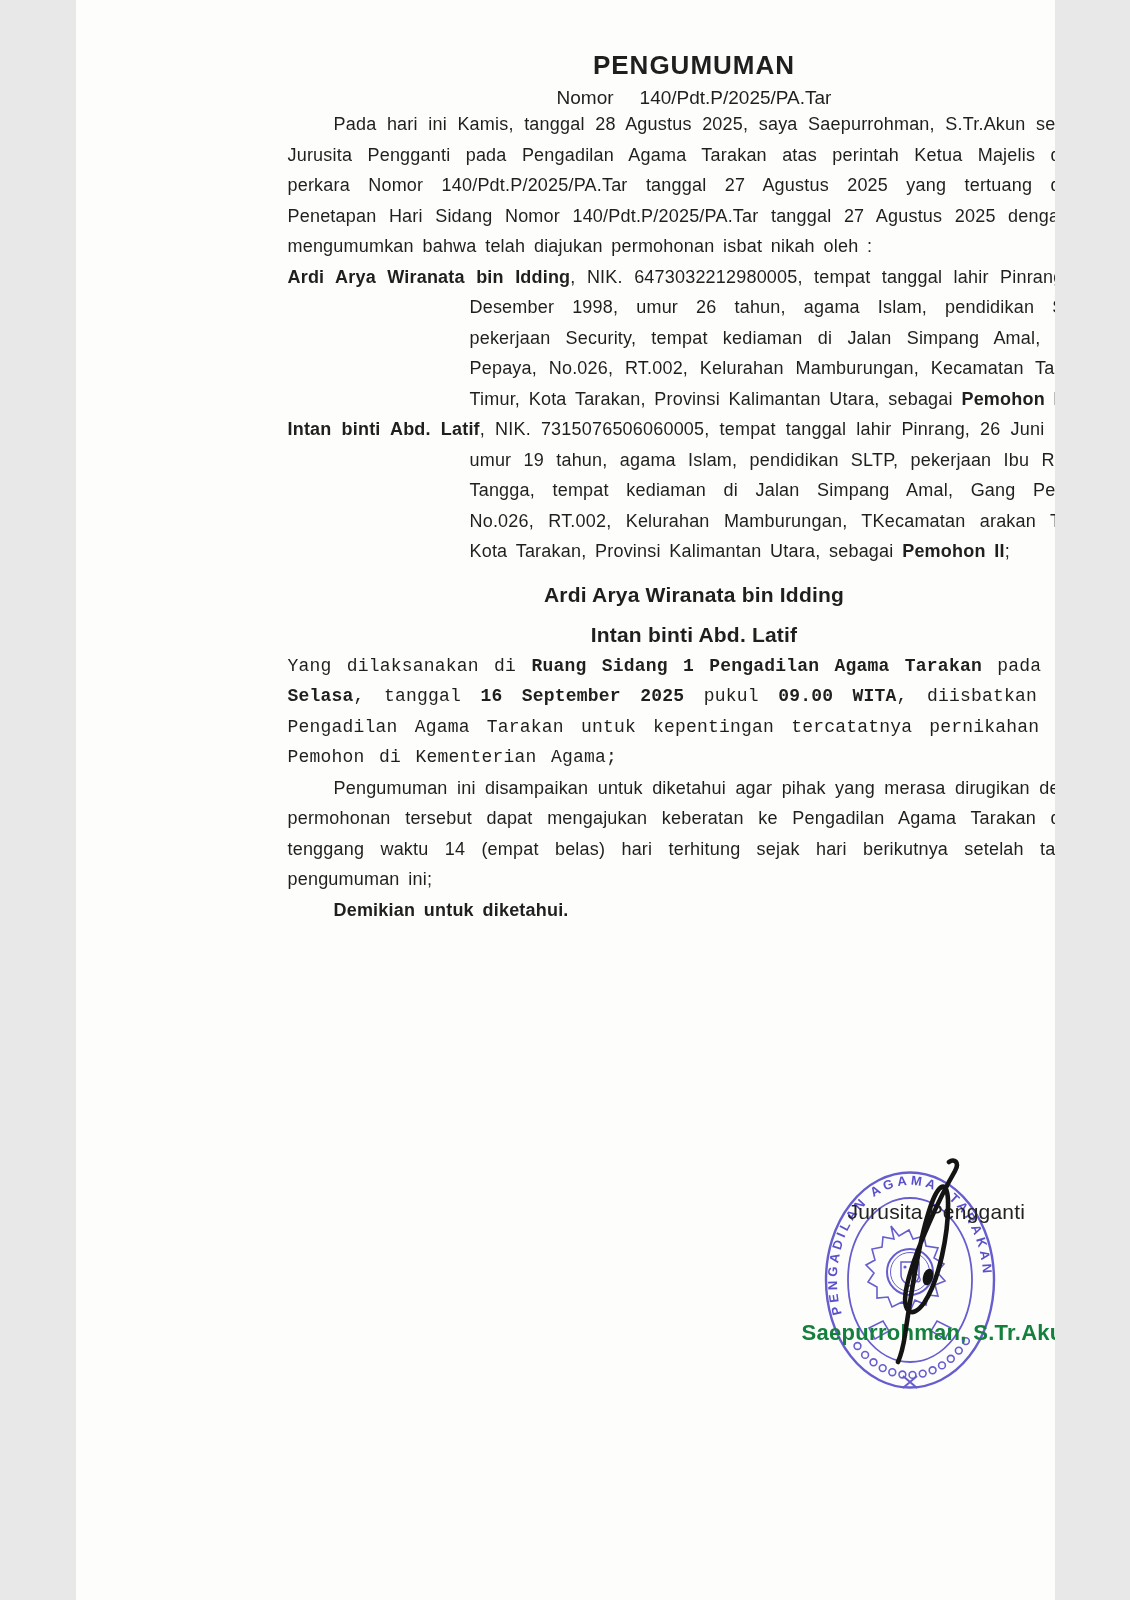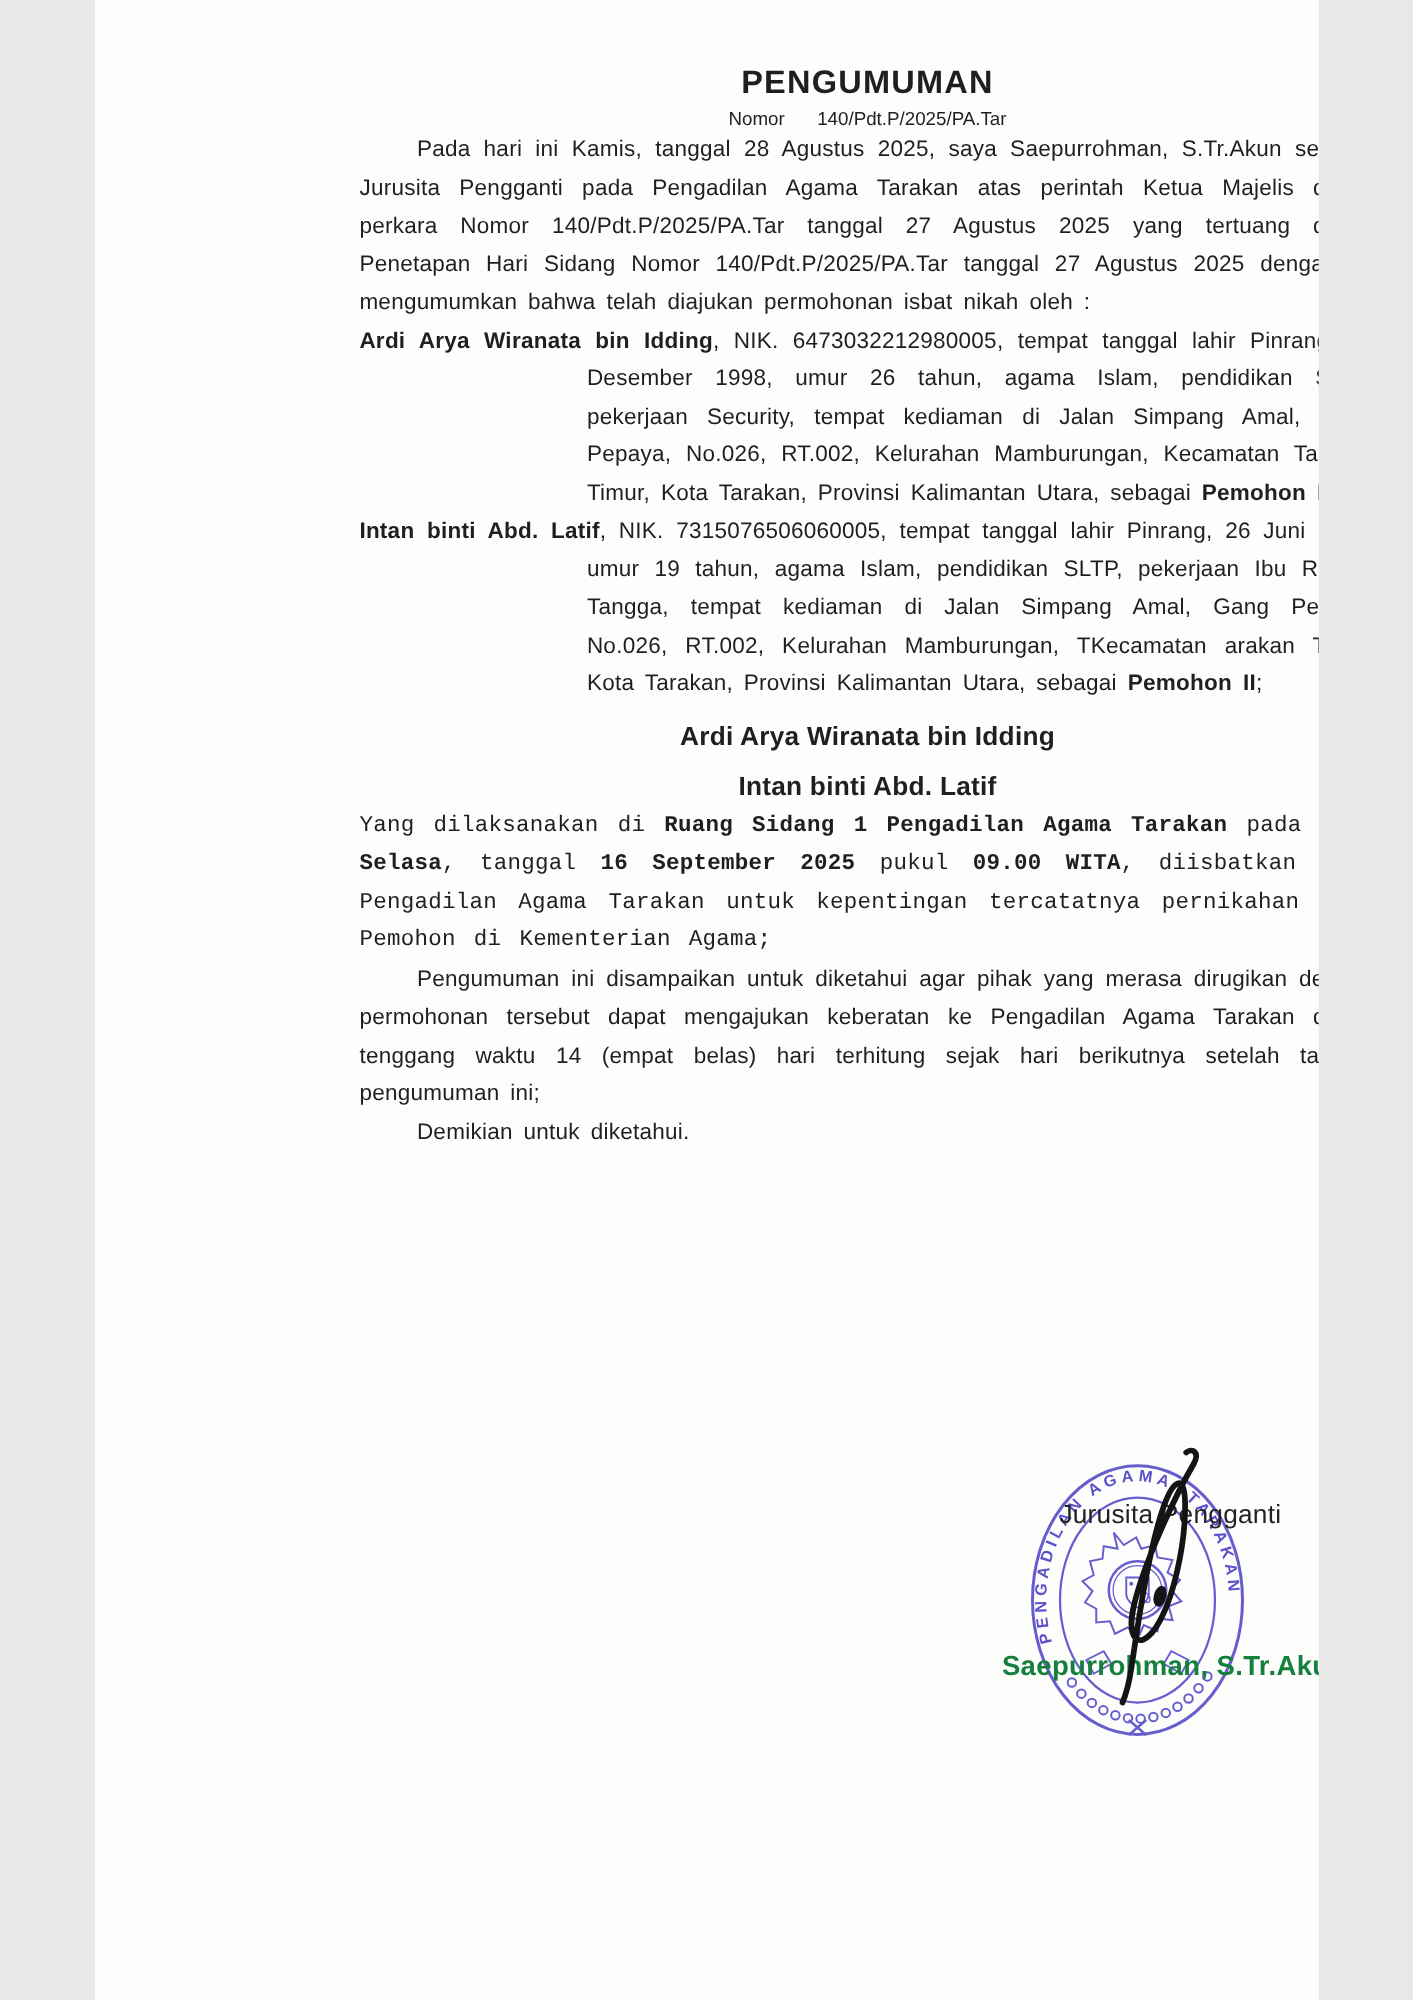--- a/index.html
+++ b/index.html
@@ -7,40 +7,40 @@
     position:relative; width:979px; height:1600px;
     background:#fdfdfc; color:#1f1f1f;
     font-family:"Liberation Sans", sans-serif;
     overflow:hidden; margin:0 auto;
   }
   .content { position:absolute; left:212px; top:0; width:813px; }
   .doc-title {
     margin:50px 0 0 0; text-align:center;
     font-size:26px; font-weight:bold; letter-spacing:1px; line-height:1.2;
   }
-  .doc-number { margin-top:6px; text-align:center; font-size:15px; }
+  .doc-number { margin-top:6px; text-align:center; font-size:19px; }
   .doc-number .num-val { margin-left:26px; }
   p.body {
     margin:0; font-size:18px; line-height:30.5px;
     text-align:justify; letter-spacing:0.2px; word-spacing:3.5px;
   }
   .opening { margin-top:36px; text-indent:46px; }
   .hanging { margin-top:13px; padding-left:182px; text-indent:-182px; }
   .intro-line { margin-top:14px; }
   .center-line {
     text-align:center; font-size:21px; line-height:30.5px; margin:0;
     letter-spacing:0.2px;
   }
   .center-line.bold { font-weight:bold; }
   .m-groom { margin-top:13px; }
   .m-connector { margin-top:11px; }
   .m-bride { margin-top:10px; }
   .schedule { margin-top:13px;font-family:Liberation Mono, monospace; }
   .objection { margin-top:2px; text-indent:46px; }
-  .closing { margin-top:2px; text-indent:46px; }
+  .closing { margin-top:2px; text-indent:46px;font-weight:bold; }
   .signature-block { position:absolute; left:0; top:1150px; width:1130px; height:320px; }
   .stamp-svg { position:absolute; left:745px; top:18px; z-index:1; }
   .sig-role {
     position:absolute; left:772px; top:50px; z-index:2;
     font-size:21px; letter-spacing:0.2px; color:#222;
   }
   .sig-svg { position:absolute; left:805px; top:5px; z-index:4; }
   .sig-name {
     position:absolute; left:726px; top:170px; z-index:3;
     font-size:22px; font-weight:bold; letter-spacing:0.3px; color:#15803d;

